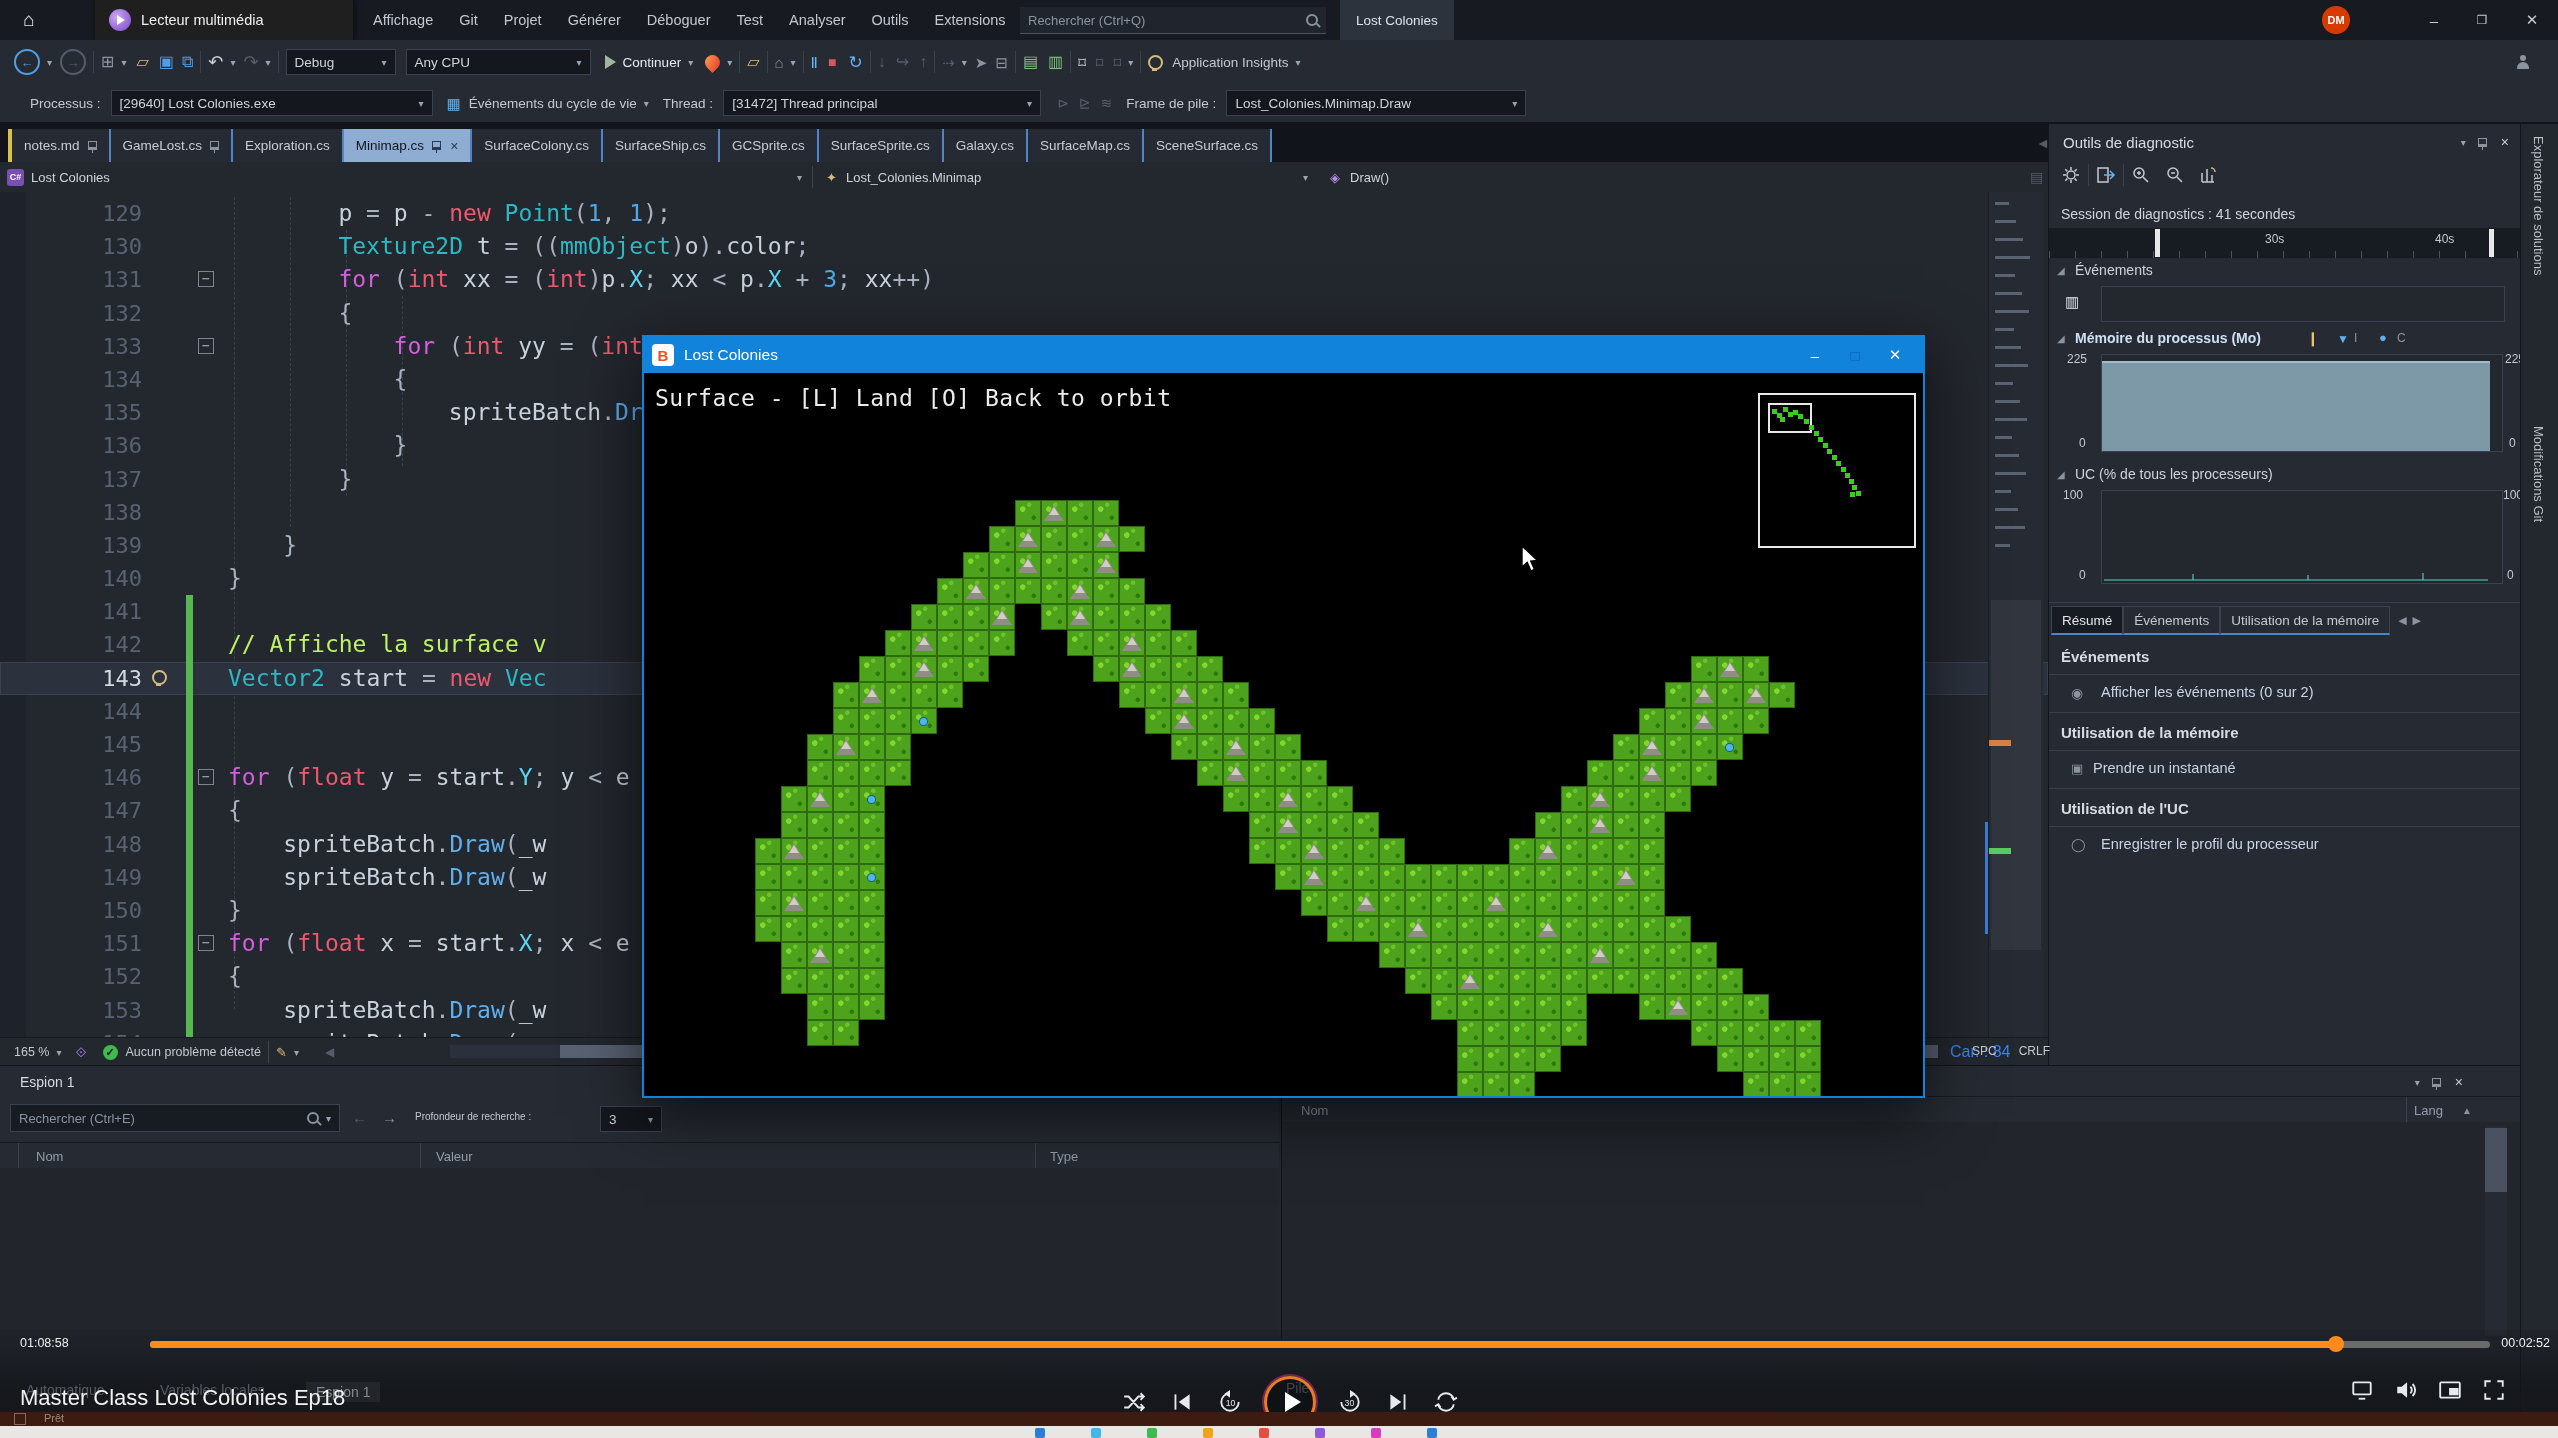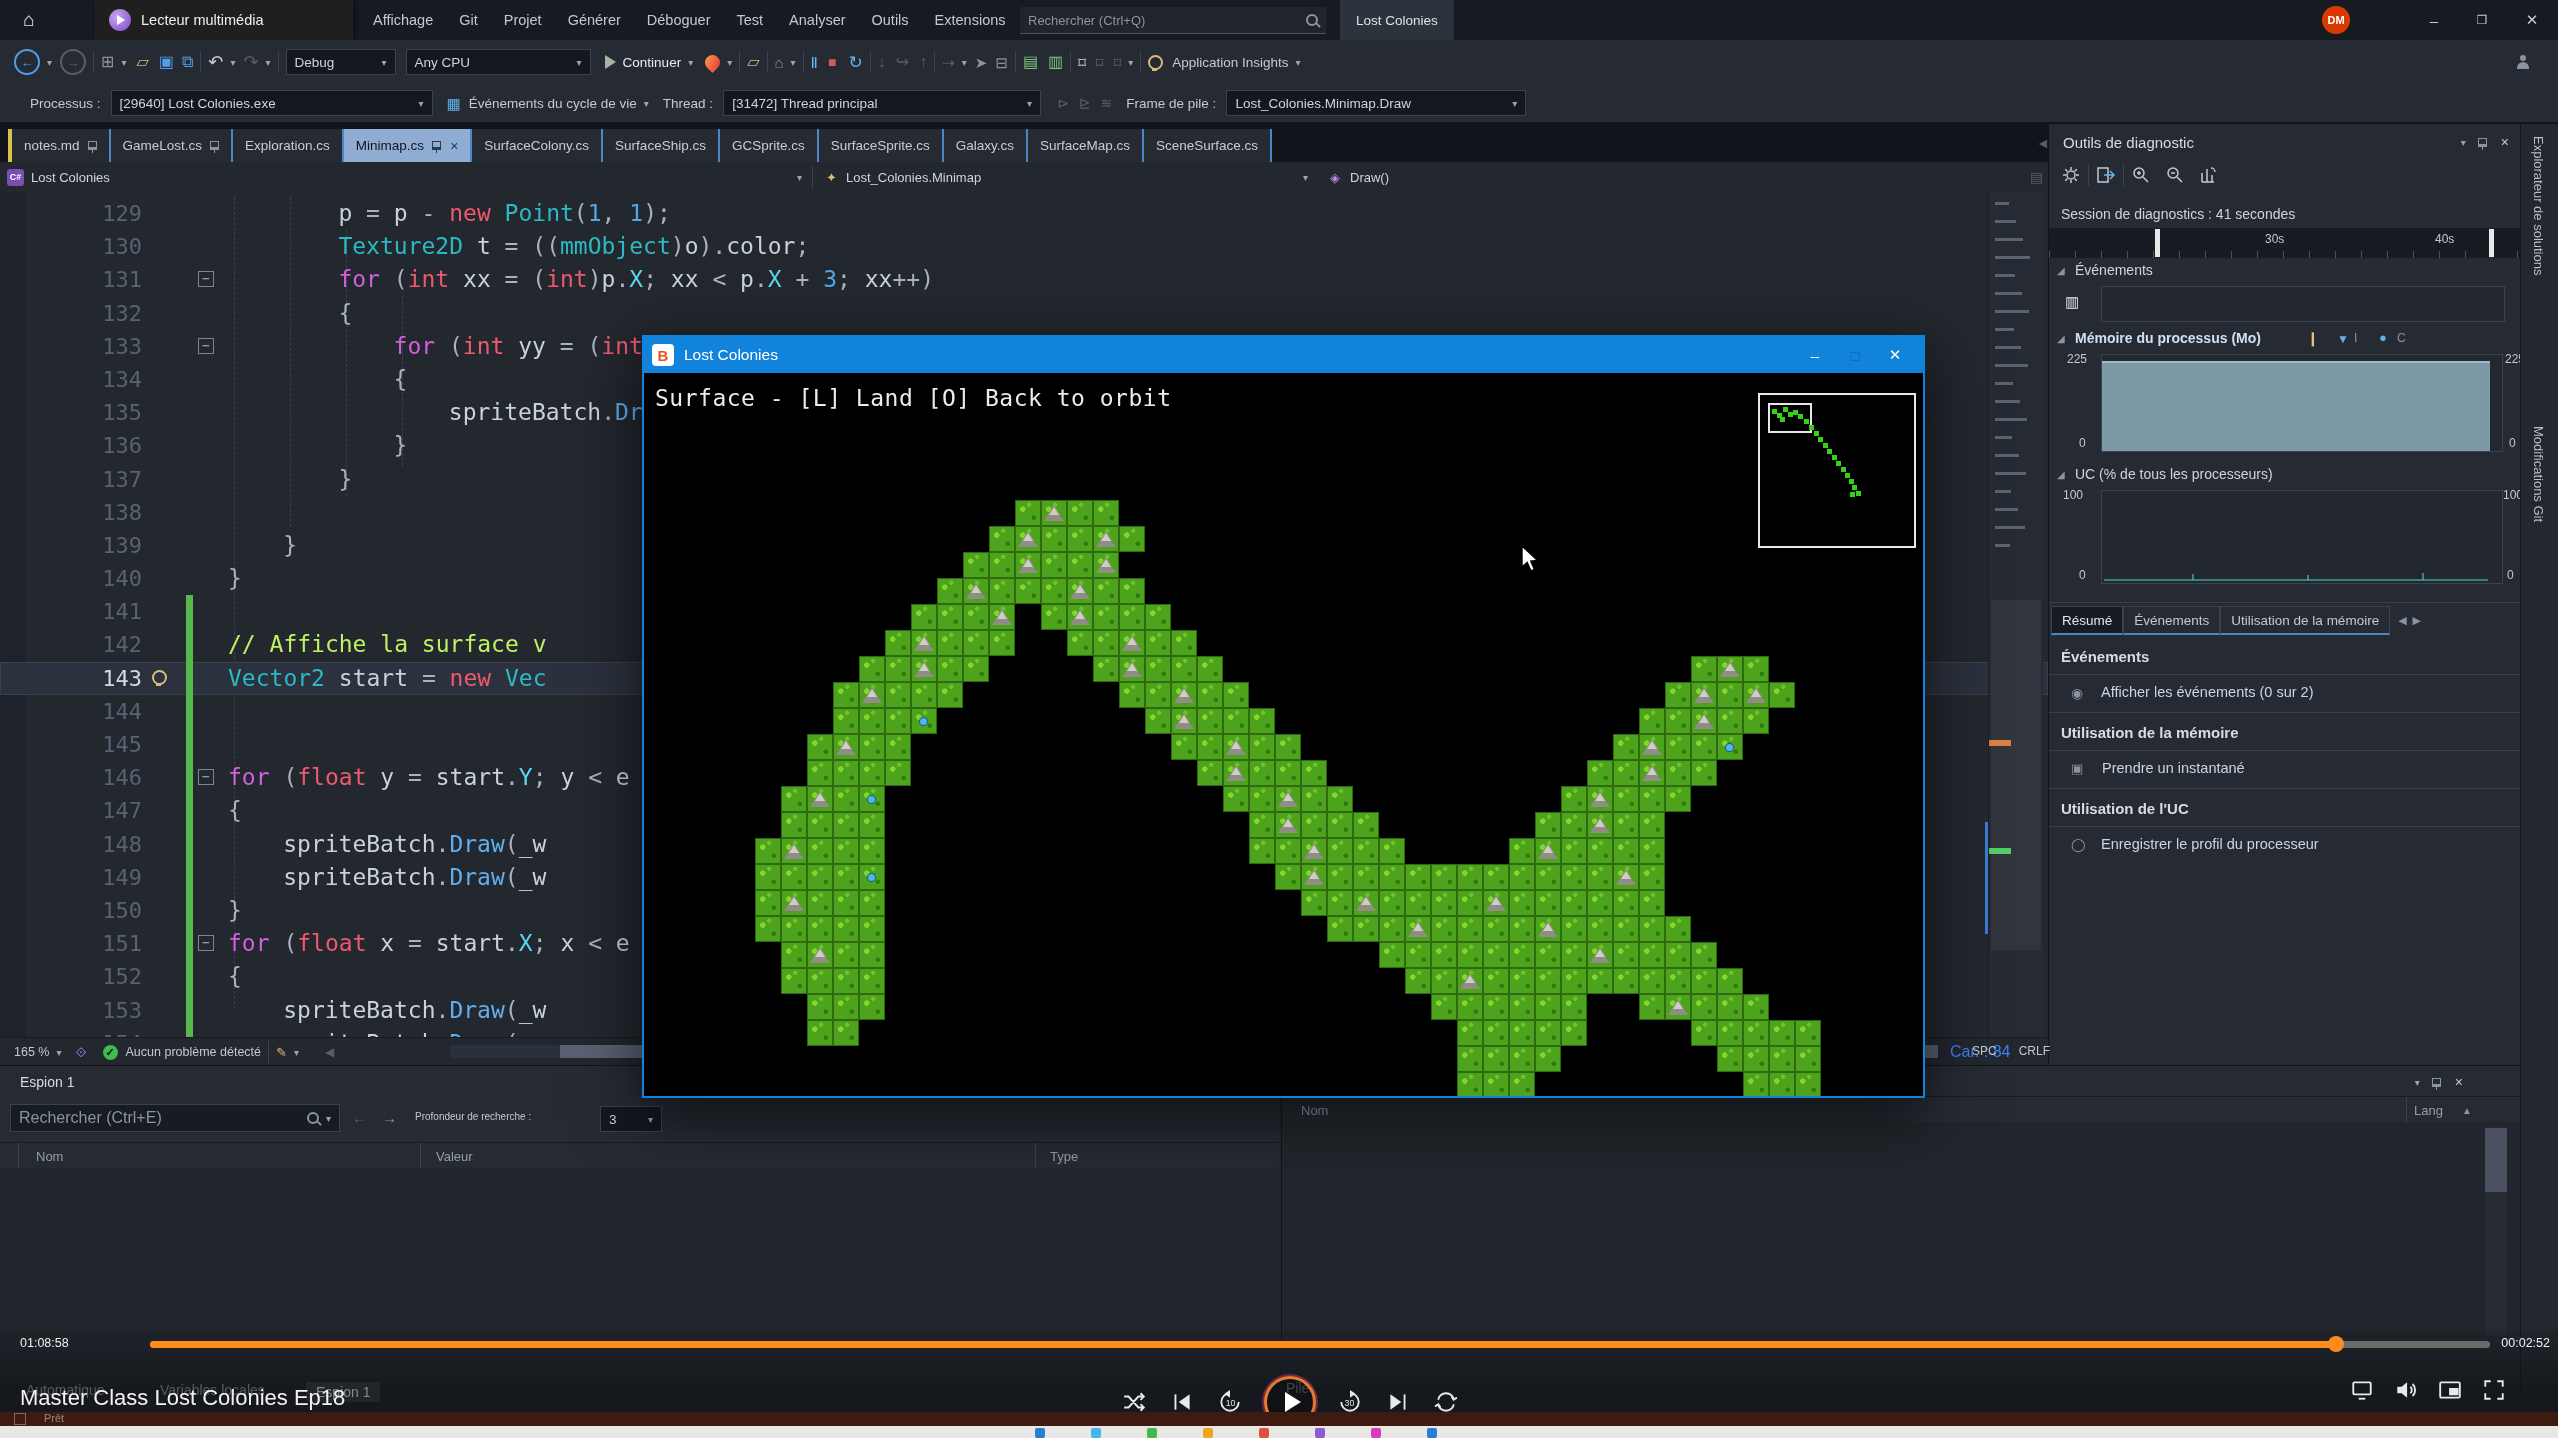--- a/index.html
+++ b/index.html
@@ -387,21 +387,21 @@
   </div>
 
   <div class="ab r" style="left:1950px;top:1037px;width:98px;height:28px;z-index:2">
       <span style="font-size: 12px; color: rgb(195, 201, 210); margin-left: 22px;">SPC</span>
       <span style="font-size: 12px; color: rgb(195, 201, 210); margin-left: 22px;">CRLF</span>
     </div>
 
   <div class="ab panel" style="left:0;top:1065px;width:1279px;height:273px">
     <span style="position:absolute;left:20px;top:8px;font-size:14px;color:#d8dce2">Espion 1</span>
     <div class="r" style="position:absolute;left:10px;top:38px;width:330px;height:28px;background:#171b22;border:1px solid #3a4150;box-sizing:border-box;padding:0 8px;justify-content:space-between">
-      <span style="font-size:16px;color:#8b93a1">Rechercher (Ctrl+E)</span>
+      <span style="font-size:13px;color:#8b93a1">Rechercher (Ctrl+E)</span>
       <span class="r">
           <span class="mag"></span>
           <span class="car">▾</span>
         </span>
     </div>
     <span class="ic dim" style="position:absolute;left:352px;top:44px;font-size:15px">←</span>
     <span class="ic" style="position:absolute;left:382px;top:44px;font-size:15px">→</span>
     <span style="position:absolute;left:415px;top:45px;font-size:10px;color:#c3c9d2">Profondeur de recherche :</span>
     <div class="dd" style="position:absolute;left:600px;top:40px;width:62px">
       <span>3</span>
@@ -526,21 +526,21 @@
     </div>
 
     <span class="dhead" style="position:absolute;left:12px;top:524px">Événements</span>
     <div class="hr" style="top:550px"></div>
     <span class="ic" style="position:absolute;left:22px;top:562px;font-size:14px">◉</span>
     <span class="dlink" style="position:absolute;left:52px;top:560px">Afficher les événements (0 sur 2)</span>
     <div class="hr" style="top:588px"></div>
     <span class="dhead" style="position:absolute;left:12px;top:600px">Utilisation de la mémoire</span>
     <div class="hr" style="top:626px"></div>
     <span class="ic" style="position:absolute;left:22px;top:638px;font-size:13px">▣</span>
-    <span class="dlink" style="position:absolute;left:53px;top:636px">Prendre un instantané</span>
+    <span class="dlink" style="position:absolute;left:44px;top:636px">Prendre un instantané</span>
     <div class="hr" style="top:664px"></div>
     <span class="dhead" style="position:absolute;left:12px;top:676px">Utilisation de l'UC</span>
     <div class="hr" style="top:702px"></div>
     <span class="ic" style="position:absolute;left:22px;top:714px;font-size:13px">◯</span>
     <span class="dlink" style="position:absolute;left:52px;top:712px">Enregistrer le profil du processeur</span>
   </div>
 
   <div id="sidestrip" class="ab">
     <span class="vtab" style="top:12px">Explorateur de solutions</span>
     <span class="vtab" style="top:302px">Modifications Git</span>

